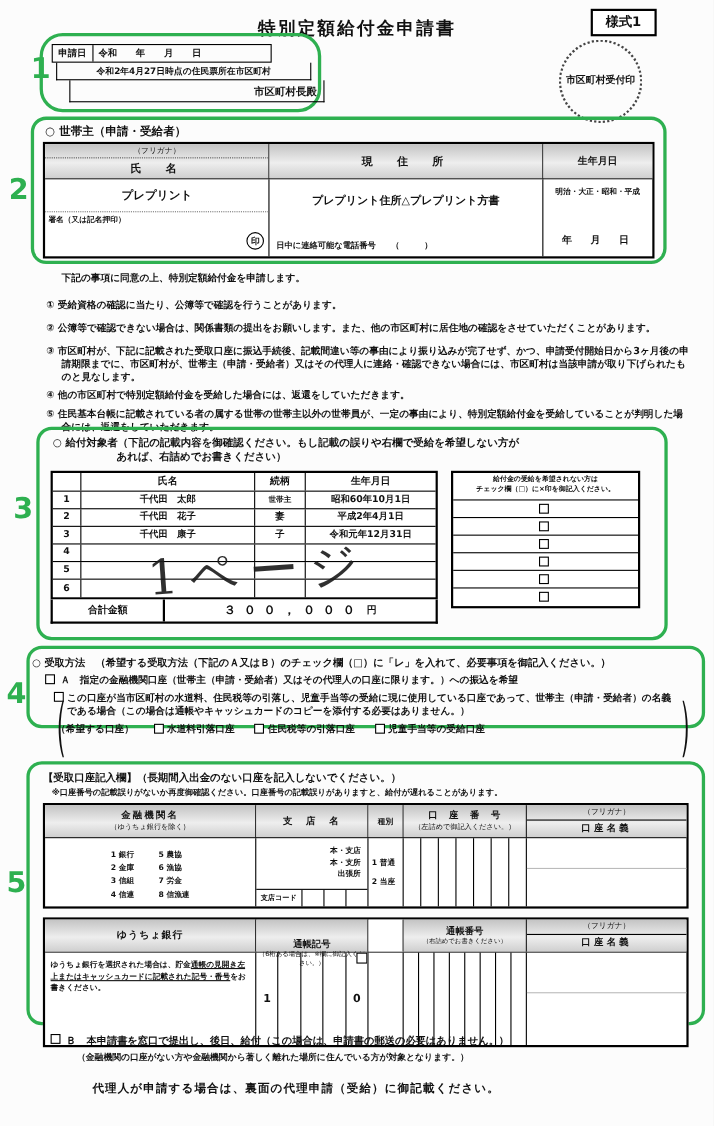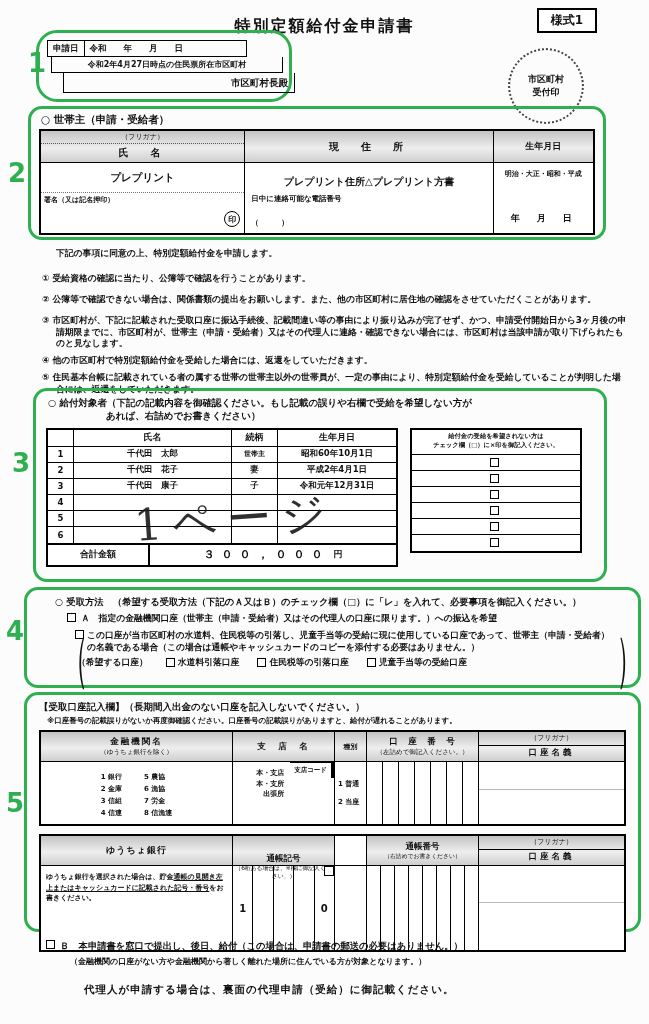--- a/index.html
+++ b/index.html
@@ -10,22 +10,22 @@
 
   
   .gbox { position:absolute; border:3px solid var(--green); border-radius:14px; background:transparent; }
   .gnum { position:absolute; color:var(--green); font-size:26px; font-weight:bold; z-index:5; }
   .cbx { display:inline-block; width:9px; height:9px; border:1.5px solid #000; background:#fff; vertical-align:-1px; margin-right:3px; flex:none; }
   .grayhead { background:linear-gradient(180deg,#c3c3c3 0%,#eeeeee 55%,#cfcfcf 100%); }
 
   
   .form-title { position:absolute; top:16px; left:0; width:100%; text-align:center; font-size:16px; letter-spacing:2px; }
   .form-code { position:absolute; top:8px; right:52px; border:2px solid #000; padding:2px 12px; font-size:12px; background:#fff; }
-  .stamp { position:absolute; top:48px; left:508px; width:76px; height:76px; border:2px dotted #444; border-radius:50%;
-           display:flex; flex-direction:column; align-items:center; justify-content:center; font-size:9px; line-height:1.5; }
+  .stamp { position:absolute; top:36px; left:508px; width:76px; height:76px; border:2px dotted #444; border-radius:50%;
+           display:flex; flex-direction:row; align-items:center; justify-content:center; font-size:9px; line-height:1.5; }
 
   
   .s1 { left:36px; top:30px; width:256px; height:72px; padding:7px 8px;border-radius:21px; }
   .s1 .r1 { display:flex; border:1.5px solid #000; width:200px; height:17px; font-size:8.5px; }
   .s1 .r1 .dlabel { padding:2px 5px; border-right:1.5px solid #000; white-space:nowrap; }
   .s1 .r1 .dval { flex:1; padding:2px 5px; white-space:nowrap; }
   .s1 .r2 { border:1.5px solid #000; border-top:none; width:232px; height:16px; font-size:8px; text-align:center; padding-top:2px; margin-left:4px; }
   .s1 .r3 { border:1.5px solid #000; border-top:none; width:232px; height:20px; font-size:9.5px; text-align:right; padding:4px 6px 0 0; margin-left:16px; }
 
   
@@ -41,21 +41,21 @@
   .h-center { display:flex; align-items:center; justify-content:center; font-size:10px; letter-spacing:6px; }
   .h-birth { display:flex; align-items:center; justify-content:center; font-size:9px; }
   .s2-body { display:flex; flex:1; }
   .s2-body > div { border-right:1.5px solid #000; position:relative; }
   .s2-body > div:last-child { border-right:none; }
   .pp-name { text-align:center; font-size:10.5px; padding-top:8px; height:30px; border-bottom:1px dotted #777; }
   .sig-label { font-size:7px; padding:2px 0 0 3px; }
   .seal { position:absolute; right:4px; bottom:6px; width:16px; height:16px; border:1.5px solid #000; border-radius:50%;
           font-size:8px; display:flex; align-items:center; justify-content:center; }
   .pp-addr { text-align:center; font-size:10px; padding-top:12px; }
-  .phone-line { position:absolute; bottom:5px; left:6px; font-size:7.5px; display:flex; gap:14px;flex-direction:column; }
+  .phone-line { position:absolute; bottom:5px; left:6px; font-size:7.5px; display:flex; gap:14px; }
   .era { font-size:7px; text-align:center; padding-top:6px; }
   .birth-blank { position:absolute; bottom:8px; width:100%; text-align:center; font-size:9px; letter-spacing:4px; }
 
   
   .agree { position:absolute; left:42px; top:248px; width:586px; font-size:8.8px; line-height:1.35; }
   .agree .intro { margin:0 0 13px 14px; }
   .agree .item { padding-left:14px; text-indent:-14px; margin-bottom:9px; }
   .agree .item.tight { margin-bottom:5px; }
 
   
@@ -74,21 +74,21 @@
   .optout-head { height:25px; border-bottom:1px solid #000; font-size:6.3px; text-align:center; line-height:1.55; padding-top:1px; font-weight:bold; }
   .optout-row { height:16px; border-bottom:1px solid #000; display:flex; align-items:center; justify-content:center; }
   .optout-row:last-child { border-bottom:none; }
   .total-row { display:flex; border:2px solid #000; border-top:none; width:352px; height:22px; background:#fff; }
   .total-row .tl { width:102px; border-right:2px solid #000; display:flex; align-items:center; justify-content:center; font-size:9px; }
   .total-row .tv { flex:1; display:flex; align-items:center; justify-content:center; font-size:11px; letter-spacing:7px; }
   .wmark { position:absolute; left:88px; top:62px; font-size:44px; font-weight:normal; color:#1a1a1a; letter-spacing:10px;
            transform:rotate(-4deg); opacity:.9; z-index:4; font-family:"DejaVu Serif","Liberation Serif",serif; }
 
   
-  .s4 { left:24px; top:587px; width:617px; height:101px; padding:6px 10px 4px 28px; font-size:8.8px; }
+  .s4 { left:24px; top:587px; width:617px; height:75px; padding:6px 10px 4px 2px; font-size:8.8px; }
   .s4 .hd { font-size:9.3px; }
   .s4 .optA { margin:4px 0 2px 12px; display:flex; align-items:flex-start; gap:2px; }
   .paren-row { display:flex; align-items:stretch; margin-left:4px; }
   .bigparen { font-size:60px; font-weight:normal; line-height:62px; transform:scaleX(.4); width:16px; flex:none; }
   .paren-content { flex:1; padding-top:2px; }
   .paren-content .ln { padding-left:12px; text-indent:-12px; line-height:1.4; }
   .paren-content .ln2 { padding-left:12px; line-height:1.4; }
   .acct-row { display:flex; gap:18px; margin:3px 0 0 2px; align-items:center; }
   .acct-opt { display:flex; align-items:center; }
 
@@ -103,21 +103,21 @@
   .bhead > div:last-child { border-right:none; }
   .bbody > div { border-right:1.5px solid #000; position:relative; }
   .bbody > div:last-child { border-right:none; }
   .w-bank { width:192px; } .w-branch { width:102px; } .w-type { width:32px; } .w-acct { width:112px; } .w-holder { flex:1; }
   .hsub { font-size:6.5px; font-weight:normal; }
   .htit { font-size:8.5px; letter-spacing:2px; }
   .furicell { width:100%; height:100%; display:flex; flex-direction:column; }
   .furicell .f1 { font-size:7px; border-bottom:1px solid #000; flex:1; display:flex; align-items:center; justify-content:center; font-weight:normal; }
   .furicell .f2 { flex:1.2; display:flex; align-items:center; justify-content:center; font-size:8.5px; letter-spacing:3px; }
   .bank-kinds { display:flex; justify-content:center; gap:22px; padding-top:10px; font-size:7px; line-height:1.7; }
-  .branch-cell { display:flex; flex-direction:row; }
+  .branch-cell { display:flex; flex-direction:column; }
   .branch-opts { flex:1; text-align:right; font-size:7px; line-height:1.5; padding:6px 6px 0 0; }
   .branch-code { border-top:1px solid #000; height:16px; display:flex; align-items:center; font-size:6.5px; }
   .branch-code .lbl { padding:0 4px; border-right:1px solid #000; height:100%; display:flex; align-items:center; }
   .mini-boxes { display:flex; height:100%; flex:1; }
   .mini-boxes span { flex:1; border-right:1px solid #000; }
   .mini-boxes span:last-child { border-right:none; }
   .type-cell { font-size:7px; display:flex; flex-direction:column; justify-content:center; gap:8px; padding-left:3px; }
   .digit-cols { display:flex; height:100%; }
   .digit-cols span { flex:1; border-right:1px solid #000; display:flex; align-items:center; justify-content:center; font-size:10px; }
   .digit-cols span:last-child { border-right:none; }

